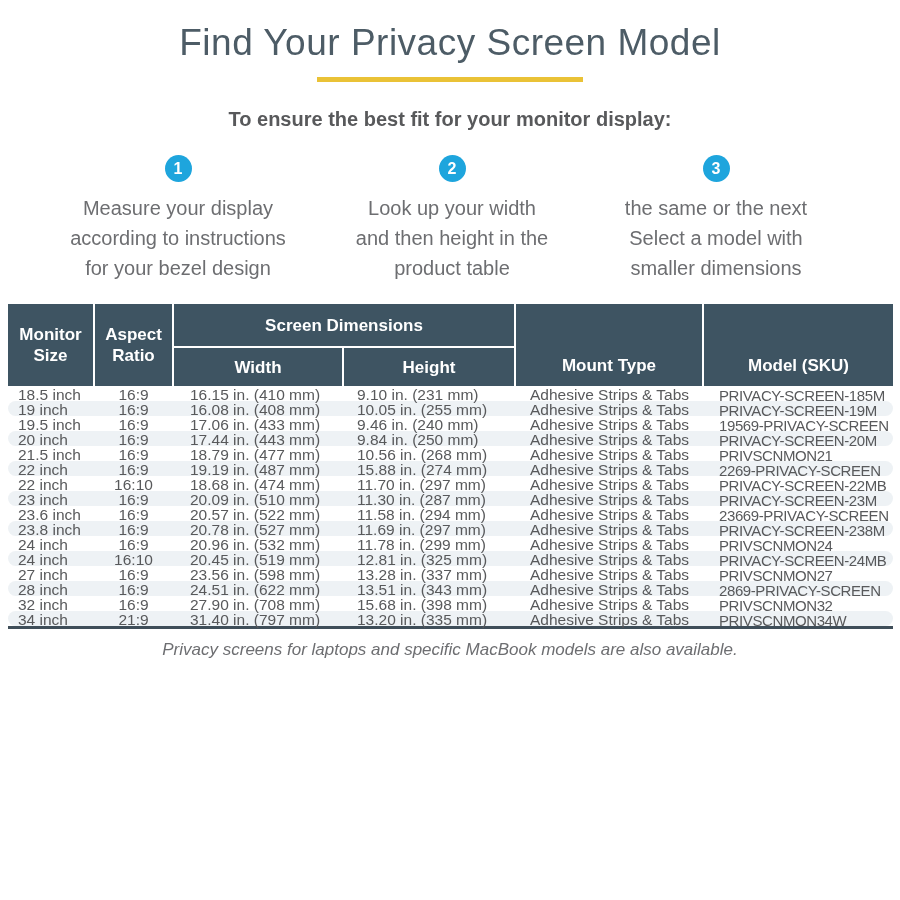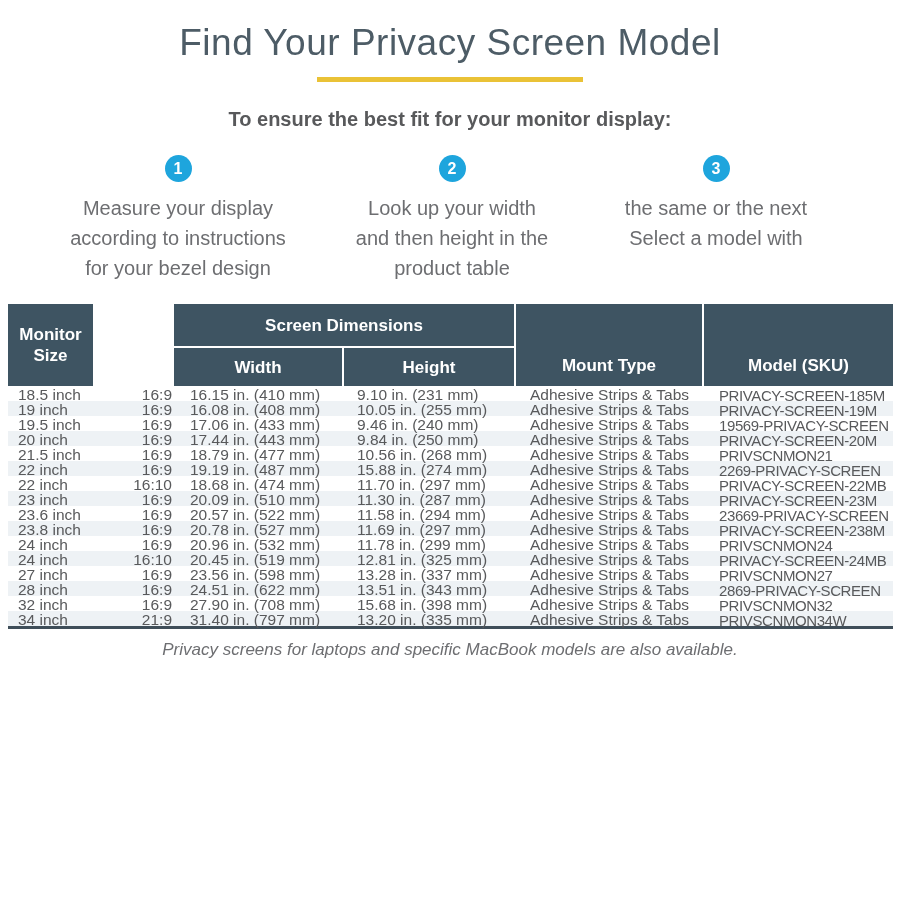--- a/index.html
+++ b/index.html
@@ -72,20 +72,21 @@
   
   .ptable{
     margin:9px 7px 0 8px;
     width:885px;
     border-bottom:3px solid var(--border_dark);
   }
   .cols{
     display:grid;
     grid-template-columns:85px 77px 168px 170px 186px 1fr;
     column-gap:2px;
+    border-radius:15px;
   }
   .thead{
     grid-template-rows:42px 38px;
     row-gap:2px;
     background:#fff;
   }
   .hcell{
     background:var(--header_bg);
     color:#fff;
     font-weight:bold;
@@ -107,21 +108,21 @@
   .h-model{grid-column:6;}
   .trow{
     height:15px;
     align-items:center;
     font-size:15.5px;
     color:var(--text_dark);
     white-space:nowrap;
   }
   .trow:nth-child(even){background:var(--row_alt);}
   .c-size{padding-left:10px;}
-  .c-ratio{text-align:right;}
+  .c-ratio{text-align:center;}
   .c-width{padding-left:16px;}
   .c-height{padding-left:13px;}
   .c-mount{padding-left:14px;}
   .c-model{padding-left:15px;font-size:15px;letter-spacing:-0.4px;}
   .footer-note{
     margin-top:11px;
     text-align:center;
     font-size:17px;
     font-style:italic;
     color:var(--step_text);
@@ -144,26 +145,28 @@
   <div class="step step-2">
     <div class="step-circle">2</div>
     <div class="step-line">Look up your width</div>
     <div class="step-line">and then height in the</div>
     <div class="step-line">product table</div>
   </div>
   <div class="step step-3">
     <div class="step-circle">3</div>
     <div class="step-line">the same or the next</div>
     <div class="step-line">Select a model with</div>
+    <div class="step-line">smaller dimensions</div>
   </div>
 </div>
 
 <div class="ptable">
   <div class="cols thead">
     <div class="hcell h-monitor">Monitor Size</div>
+    <div class="hcell h-aspect">Aspect Ratio</div>
     <div class="hcell h-screendim">Screen Dimensions</div>
     <div class="hcell h-width">Width</div>
     <div class="hcell h-height">Height</div>
     <div class="hcell h-mount">Mount Type</div>
     <div class="hcell h-model">Model (SKU)</div>
   </div>
   <div>
   <div class="cols trow">
     <div class="c-size">18.5 inch</div>
     <div class="c-ratio">16:9</div>

